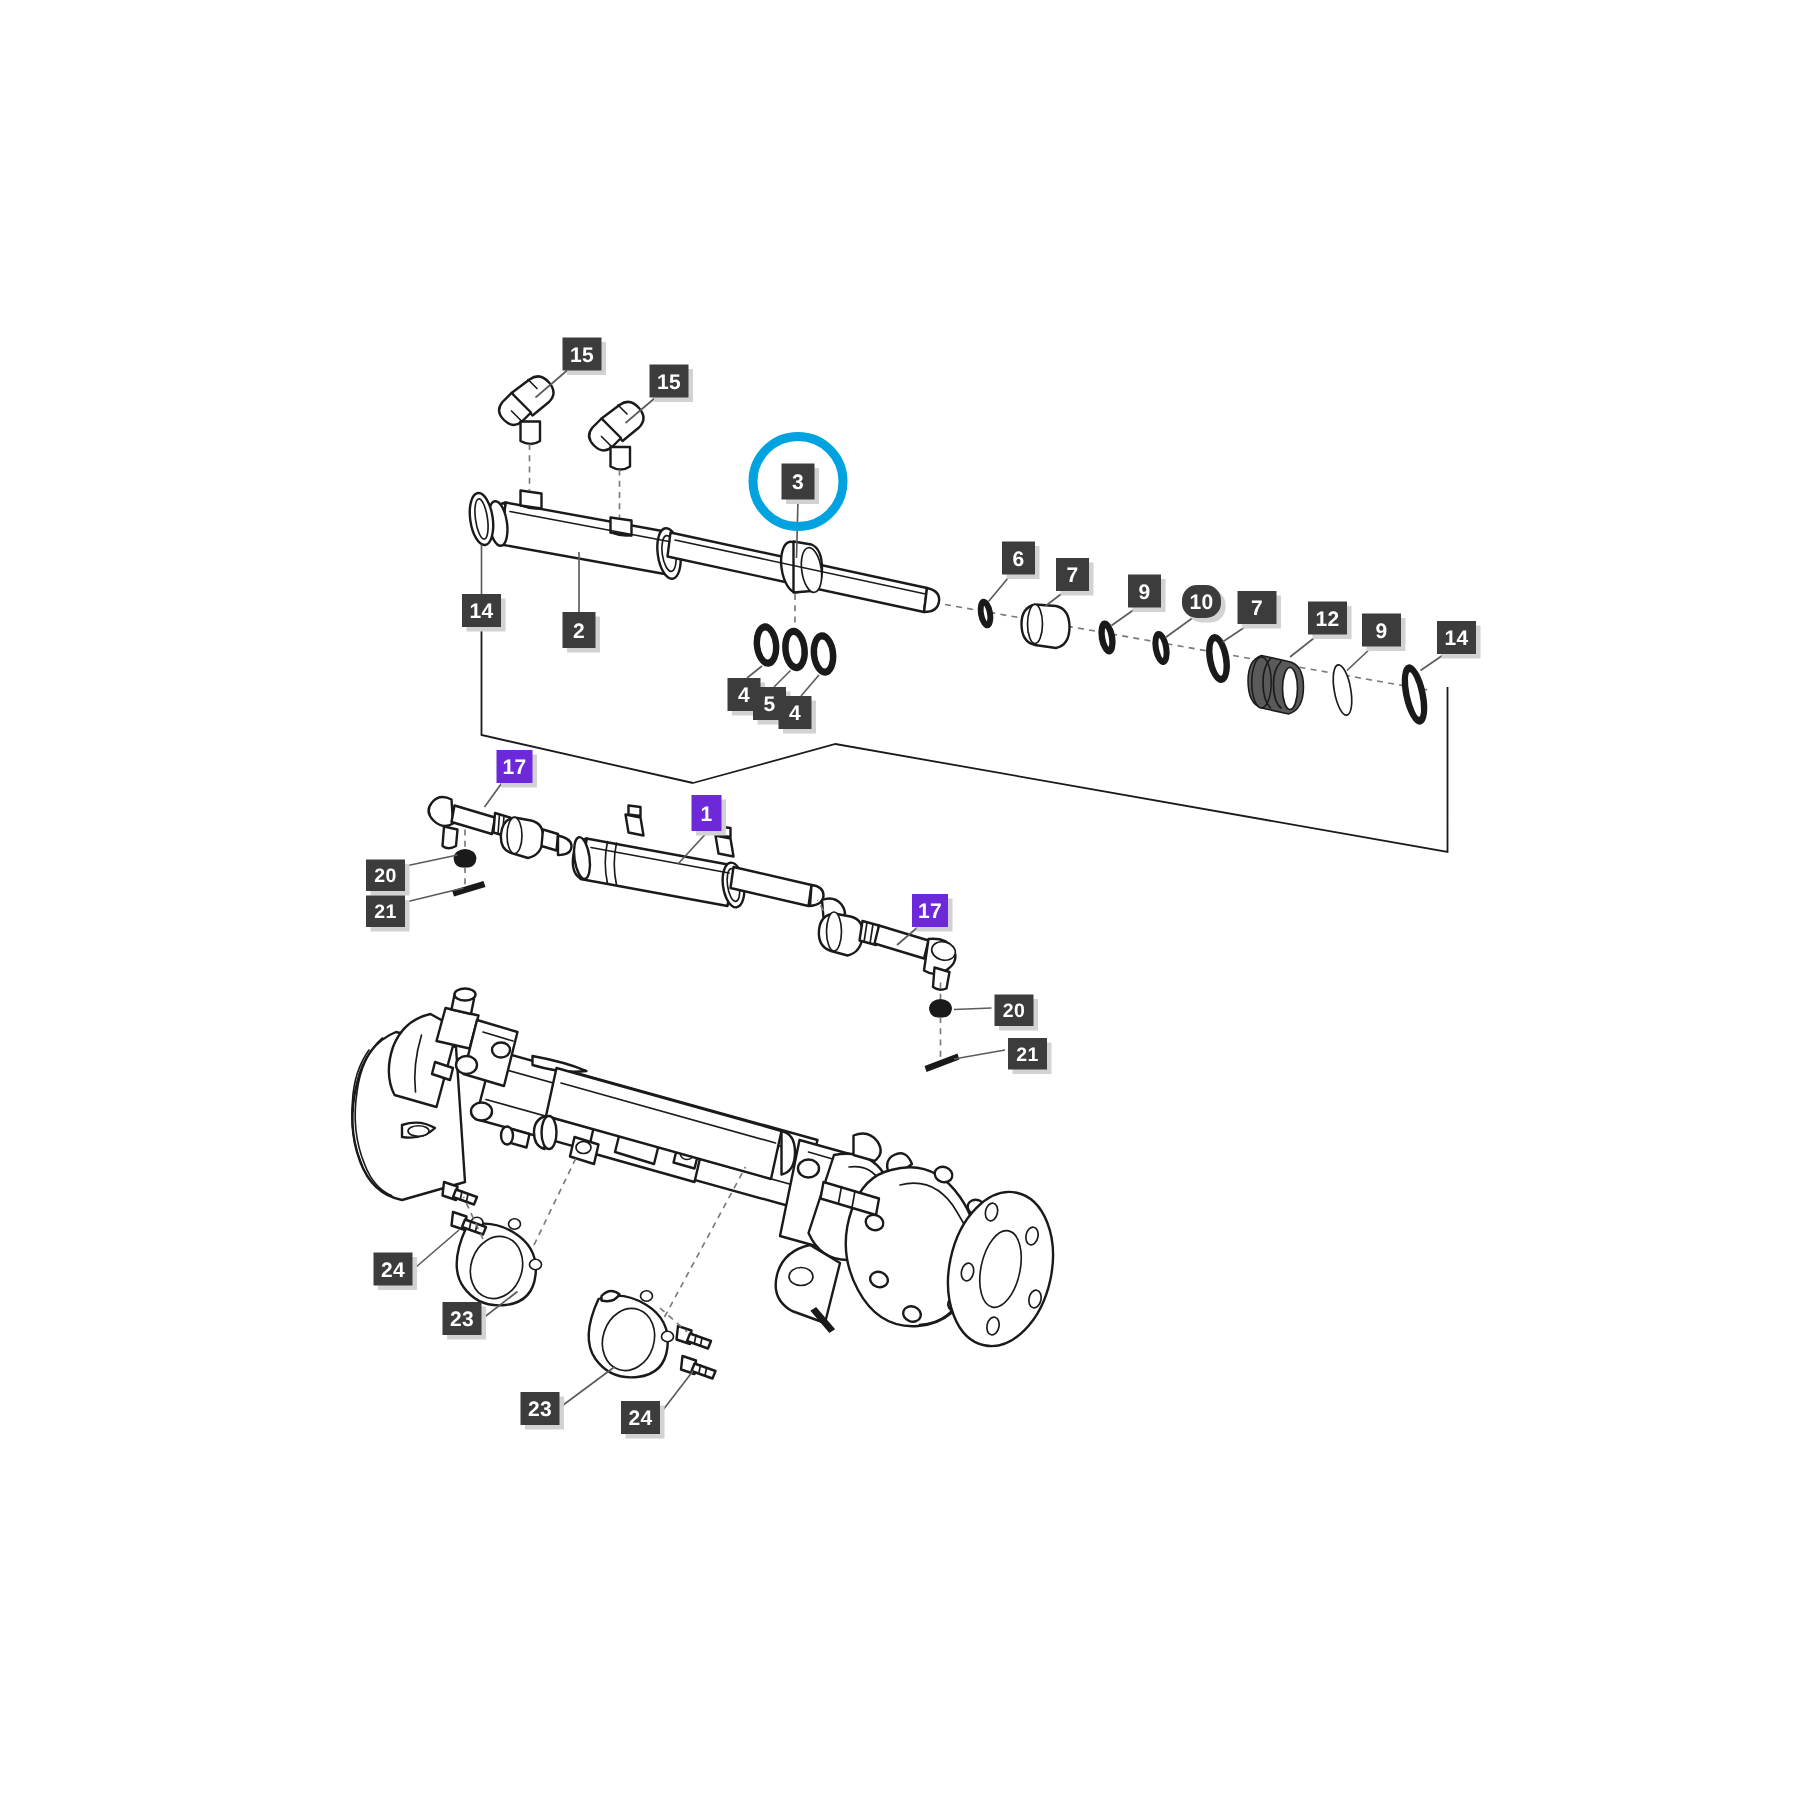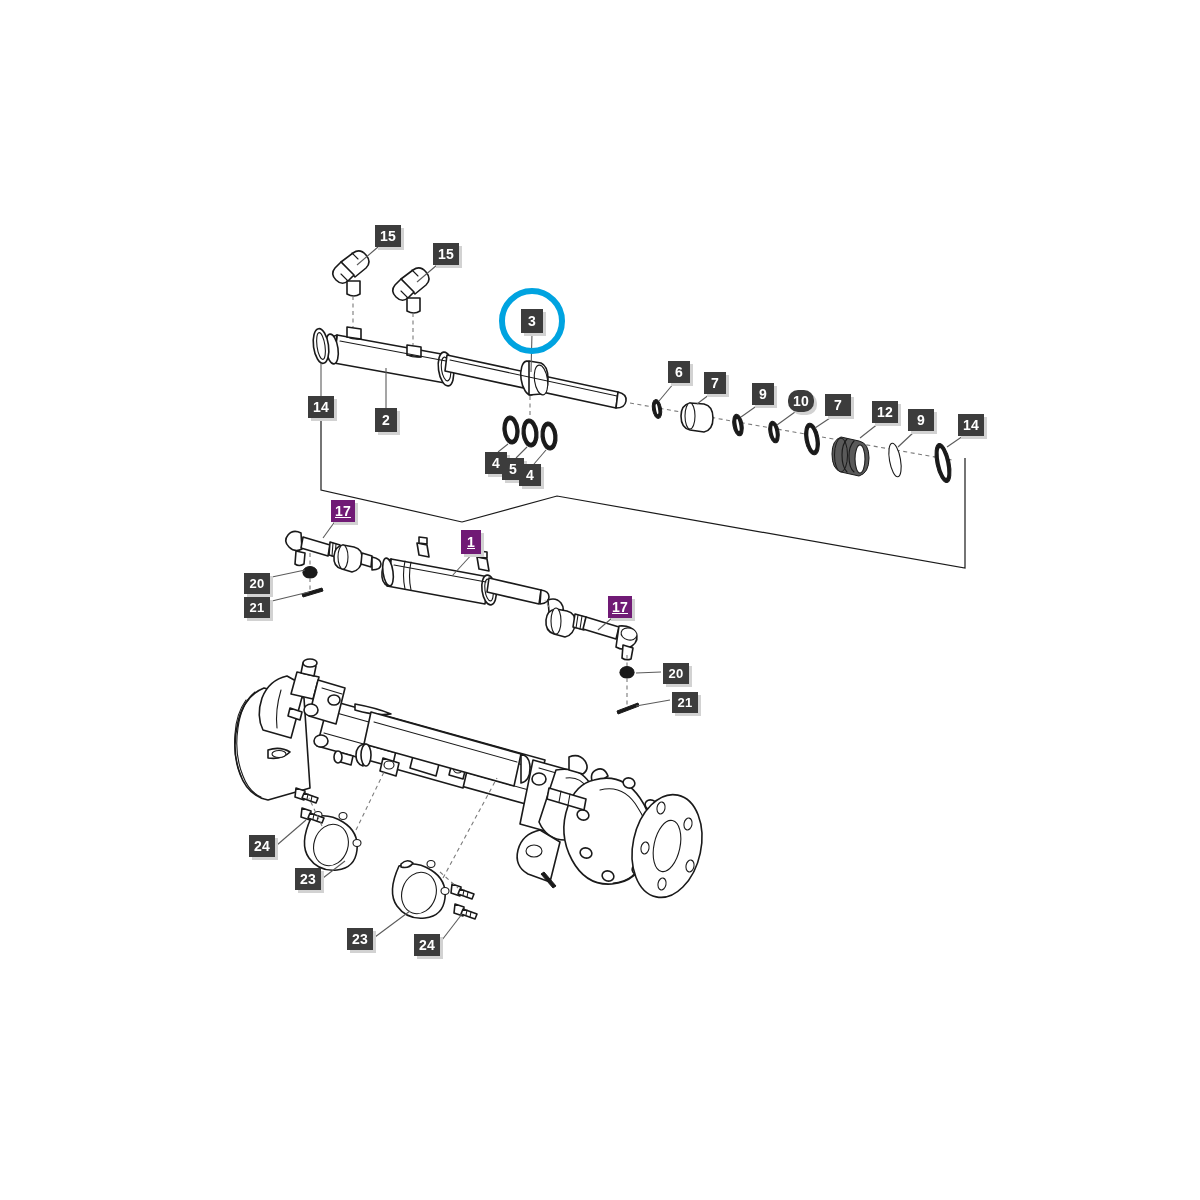--- a/index.html
+++ b/index.html
@@ -45,23 +45,22 @@
     font-weight: bold;
     line-height: 1;
     letter-spacing: 0.2px;
     user-select: none;
   }
   .callout.normal {
     background: #3c3c3c;
     box-shadow: 3px 3px 0 0 #d2d2d2;
   }
   .callout.highlight {
-    background: #701a75;
+    background: #6d28d9;
     box-shadow: 3px 3px 0 0 #d2d2d2;
-    text-decoration: underline;
   }
   .ring-highlight {
     position: absolute;
     box-sizing: border-box;
     border-radius: 50%;
     border: 6px solid #00a3e0;
     background: transparent;
   }
 </style>
 </head>

